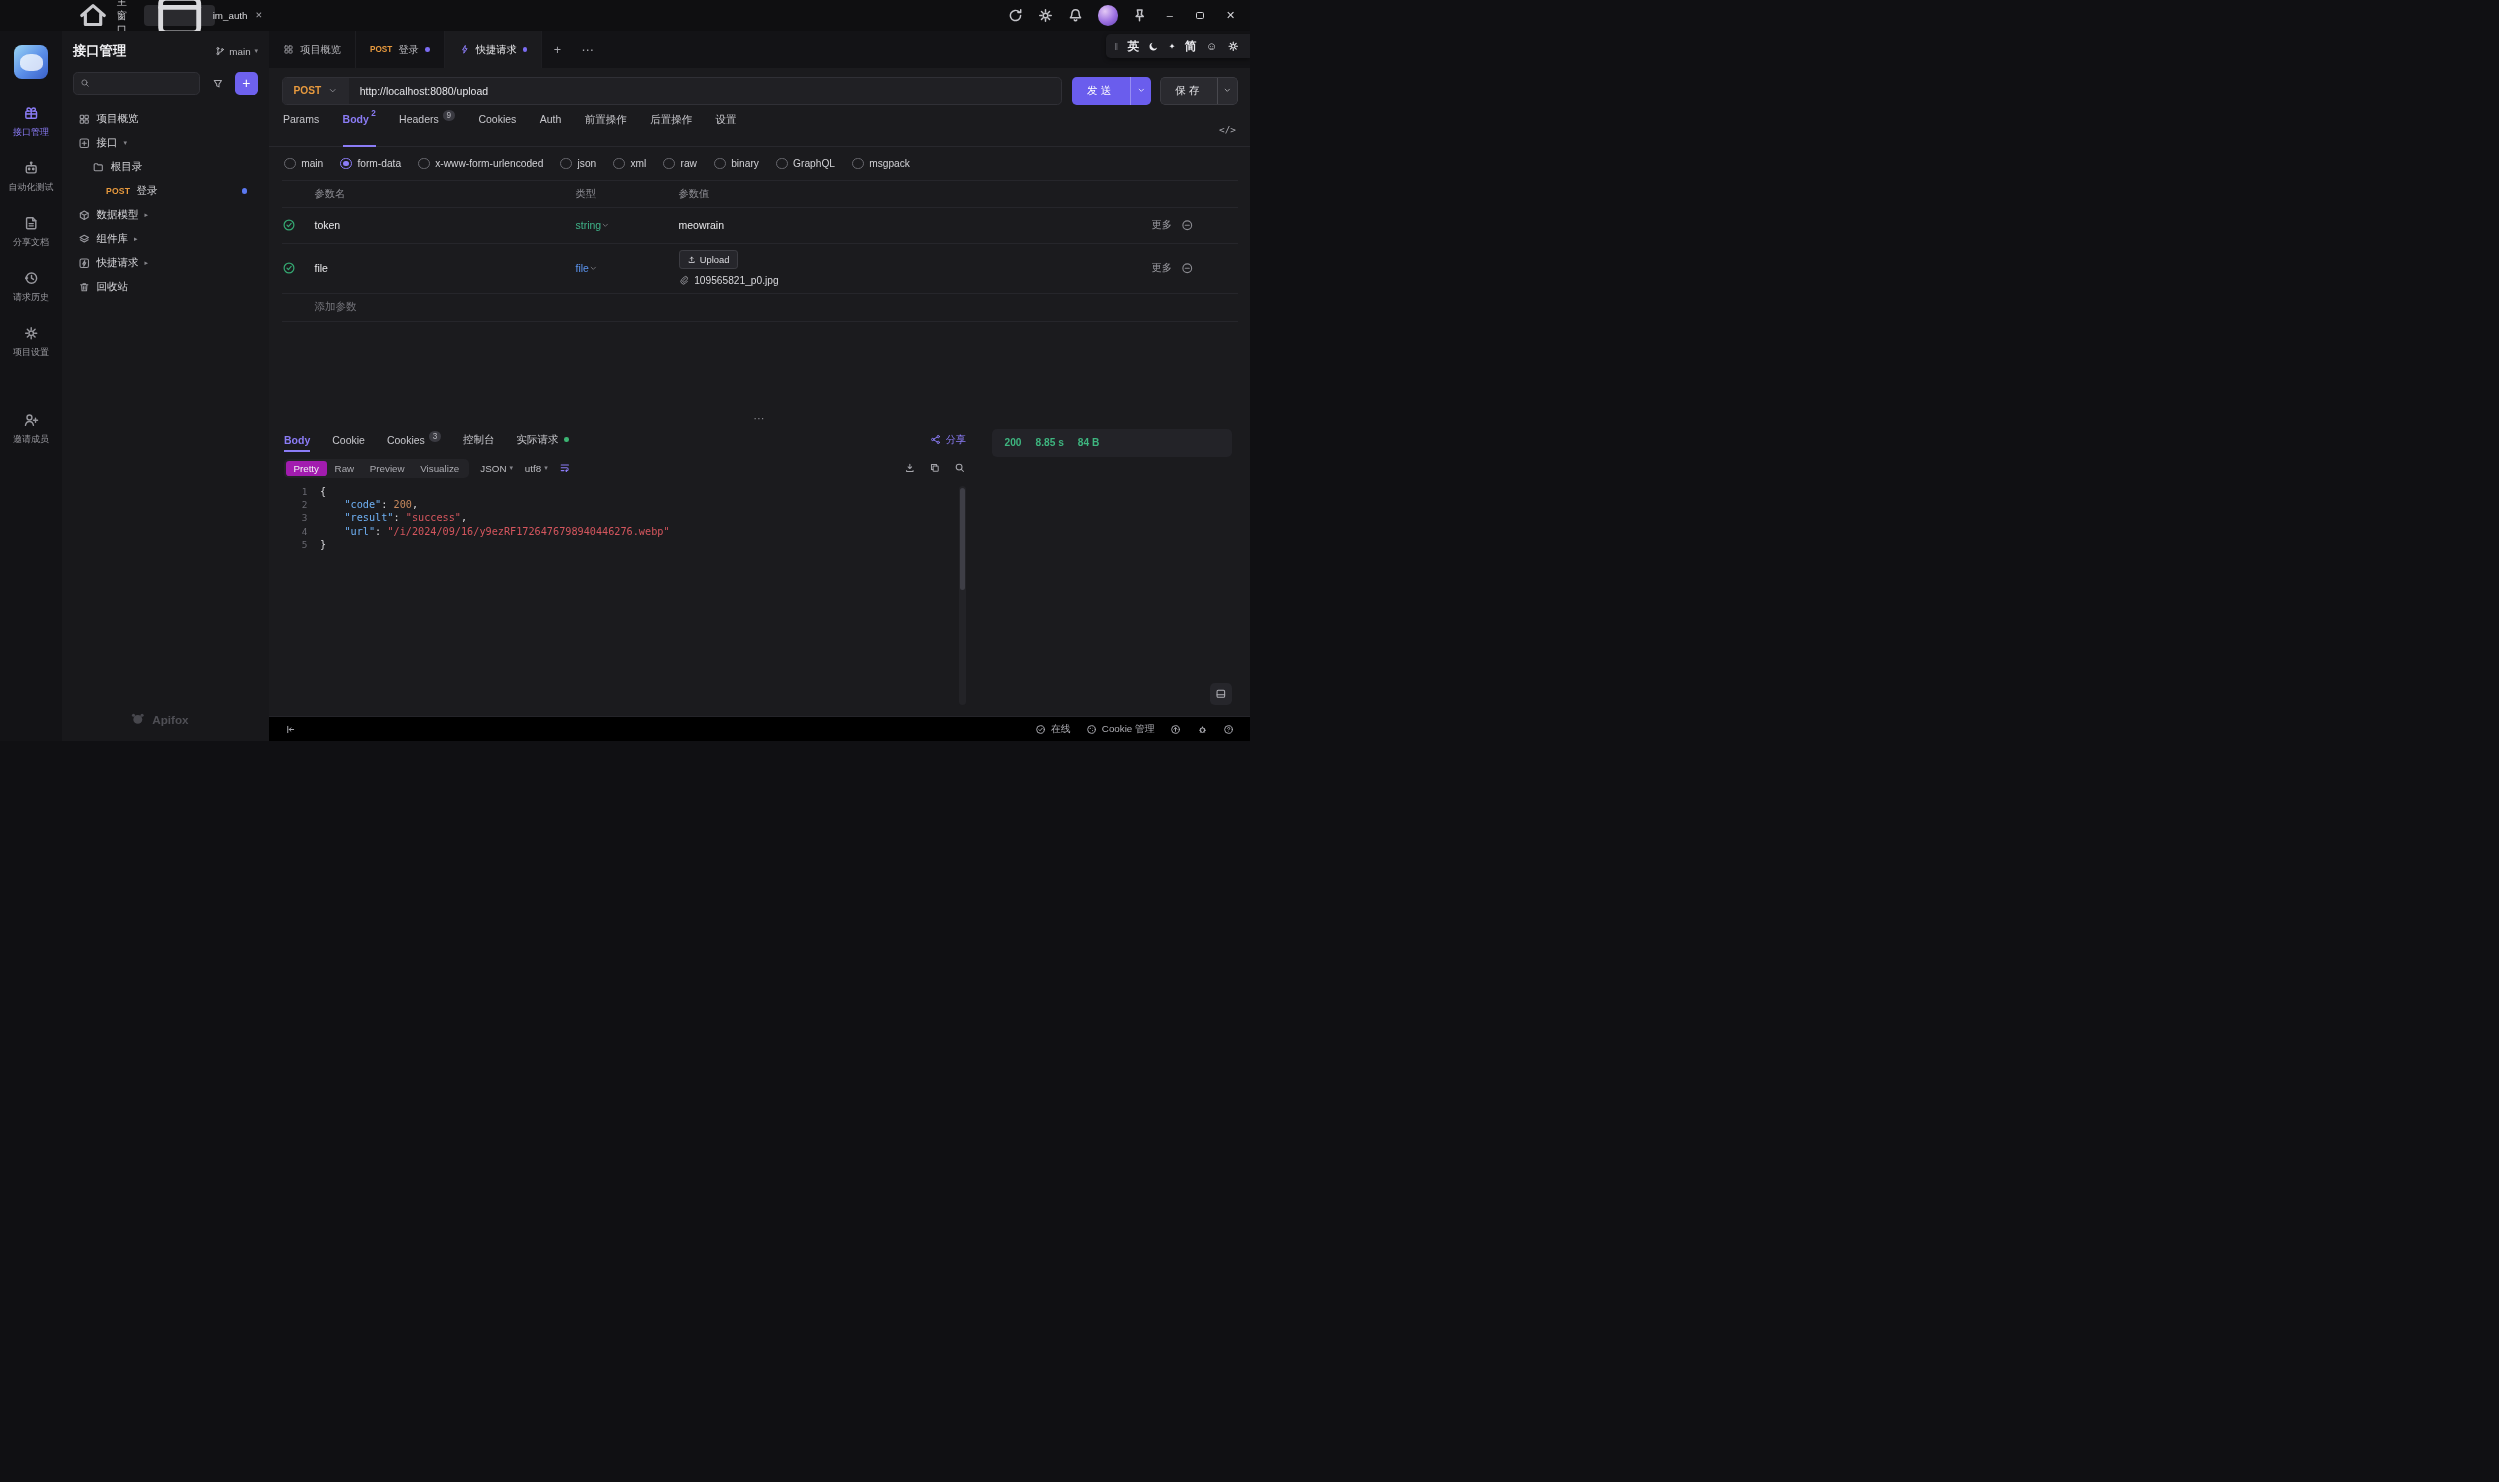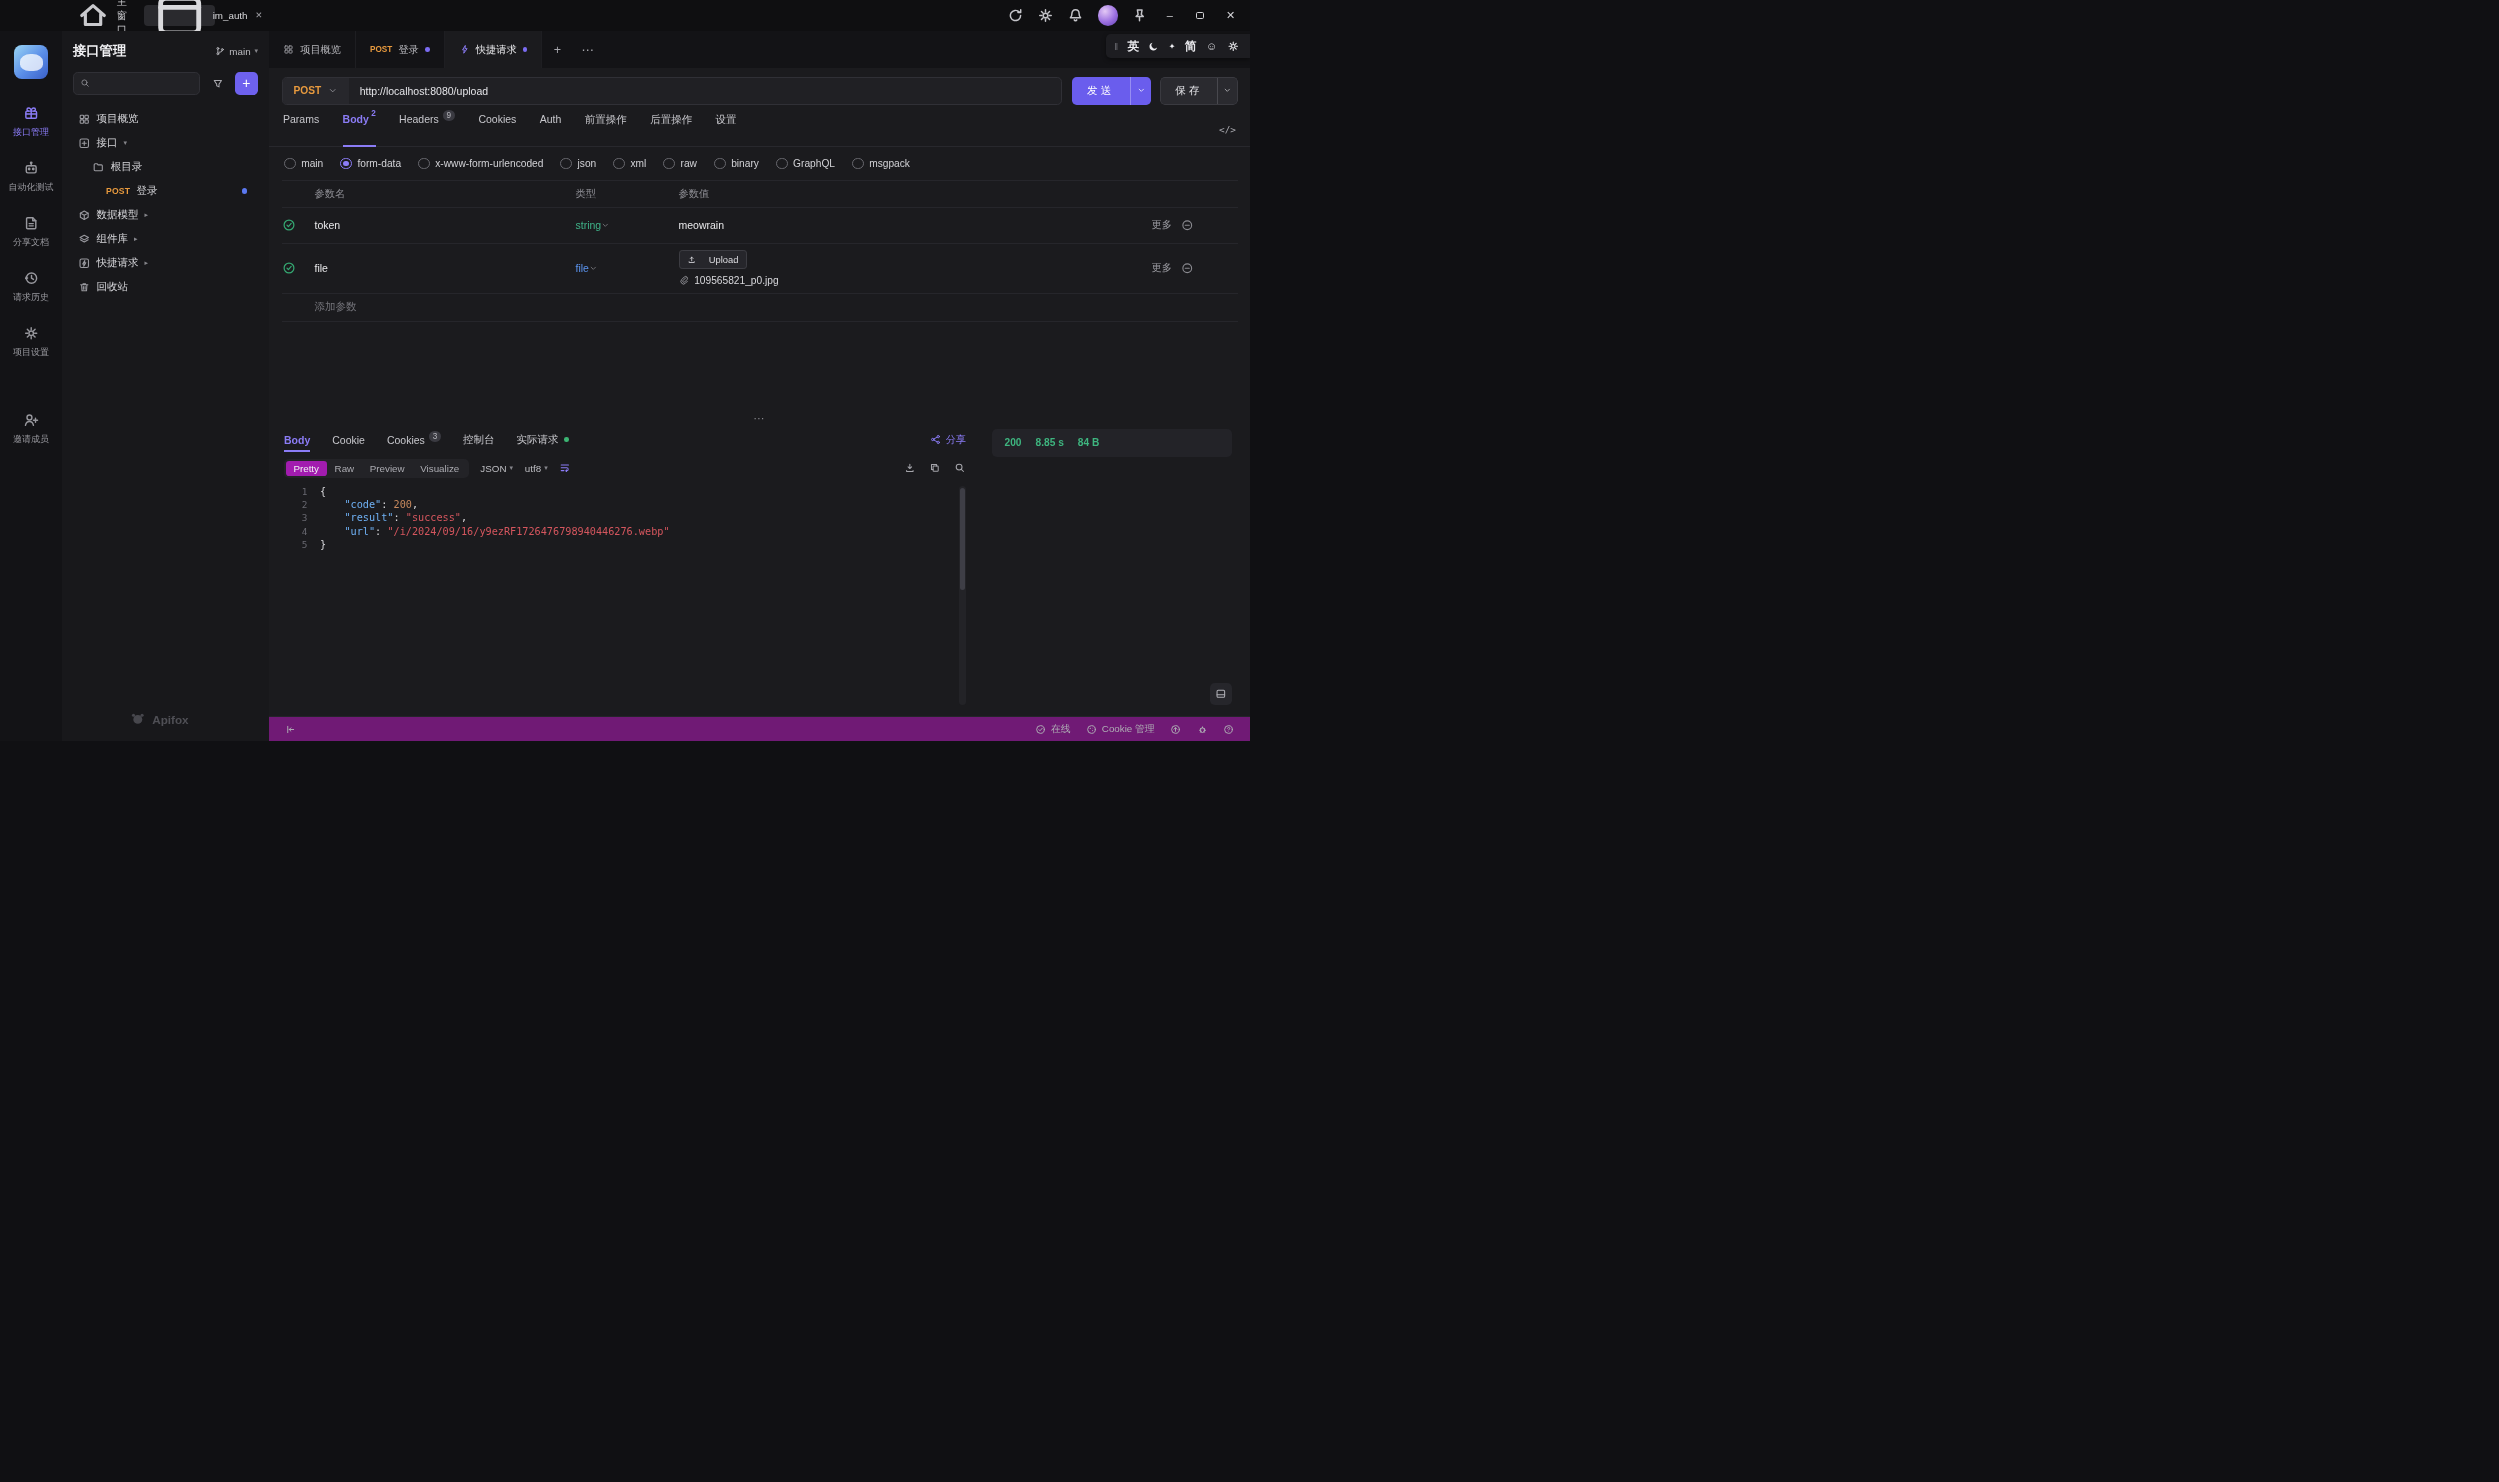--- a/index.html
+++ b/index.html
@@ -106,21 +106,21 @@
   .prow.r1{height:36px;}
   .prow.r2{height:50px;}
   .prow.add{height:28px;color:#74747a;cursor:text;}
   .cell-type{display:flex;align-items:center;justify-content:flex-start;padding-right:14px;cursor:pointer;}
   .cell-type svg{width:8.6px;height:8.6px;color:#85858b;}
   .type-string{color:#3fb389;}
   .type-file{color:#5b94f0;}
   .cell-ctrl{display:flex;align-items:center;gap:9.4px;color:#9a9aa0;font-size:10.2px;padding-right:1.6px;}
   .checkic{width:14px;height:14px;color:#35a872;}
   .minusic{width:12.5px;height:12.5px;color:#8a8a90;cursor:pointer;}
-  .upload-btn{display:inline-flex;align-items:center;gap:12px;height:19px;padding:0 7.8px;border:0.8px solid #3c3c42;border-radius:3.1px;background:#26262b;color:#dcdce0;font-size:9.4px;width:fit-content;cursor:pointer;}
+  .upload-btn{display:inline-flex;align-items:center;gap:3px;height:19px;padding:0 7.8px;border:0.8px solid #3c3c42;border-radius:3.1px;background:#26262b;color:#dcdce0;font-size:9.4px;width:fit-content;cursor:pointer;}
   .upload-btn svg{width:9.4px;height:9.4px;}
   .file-line{display:flex;align-items:center;gap:5.5px;margin-top:5.5px;color:#d8d8dc;font-size:10.2px;}
   .file-line svg{width:10.2px;height:10.2px;color:#9a9aa0;}
 
   .spacer{flex:1;}
   .splitter{height:11px;display:flex;align-items:center;justify-content:center;color:#8a8a90;font-size:11px;letter-spacing:0.8px;flex:none;cursor:row-resize;}
 
   
   .response{height:292px;display:flex;flex:none;min-height:0;}
   .resp-left{flex:1;display:flex;flex-direction:column;min-height:0;min-width:0;}
@@ -149,21 +149,21 @@
   .tk-str{color:#d5565e;}
   .tk-pn{color:#d6d6da;}
   .vscroll{position:absolute;top:1.6px;bottom:1.6px;right:0;width:7px;background:#232327;border-radius:3.9px;}
   .vthumb{position:absolute;top:1.6px;left:0.8px;right:0.8px;height:102px;background:#3e3e46;border-radius:3.1px;cursor:pointer;}
 
   .resp-right{width:269px;flex:none;position:relative;padding:4.7px 18px 0 11px;}
   .status-chip{height:28px;background:#232328;border-radius:4.7px;display:flex;align-items:center;gap:14px;padding:0 12.5px;font-size:10.2px;color:#3eb57f;font-weight:600;}
   .panel-btn{position:absolute;right:18px;bottom:11px;width:22px;height:22px;border-radius:4.7px;background:#26262b;display:flex;align-items:center;justify-content:center;color:#b0b0b6;cursor:pointer;}
   .panel-btn svg{width:11.7px;height:11.7px;}
 
-  .statusbar{height:25px;border-top:0.8px solid #242429;background:#701a75;display:flex;align-items:center;padding:0 15.6px;gap:17px;color:#aeaeb4;font-size:9.8px;flex:none;}
+  .statusbar{height:25px;border-top:0.8px solid #242429;background:#000000;display:flex;align-items:center;padding:0 15.6px;gap:17px;color:#aeaeb4;font-size:9.8px;flex:none;}
   .statusbar svg{width:11px;height:11px;}
   .sb-right{margin-left:auto;display:flex;align-items:center;gap:15.6px;}
   .sb-item{display:flex;align-items:center;gap:4.7px;cursor:pointer;}
 </style>
 </head>
 <body>
 
 <header class="titlebar">
   <div class="tb-home">
     <svg class="ic" viewBox="0 0 16 16">

